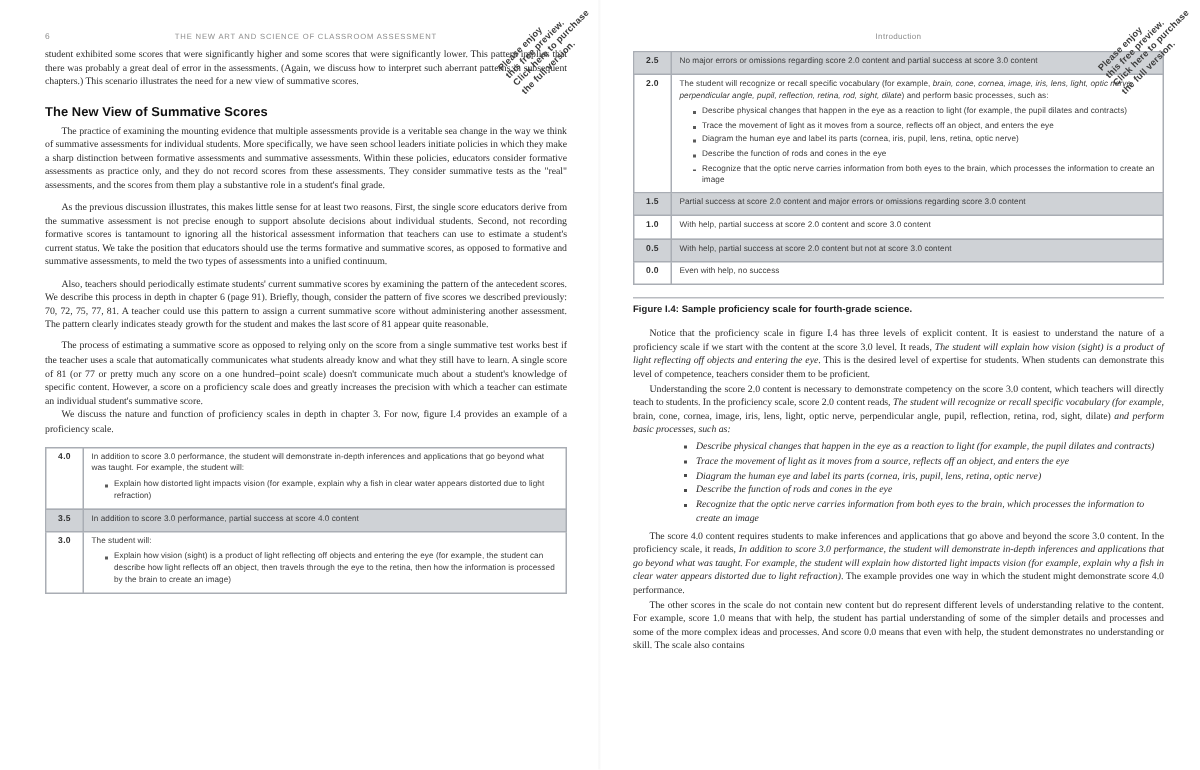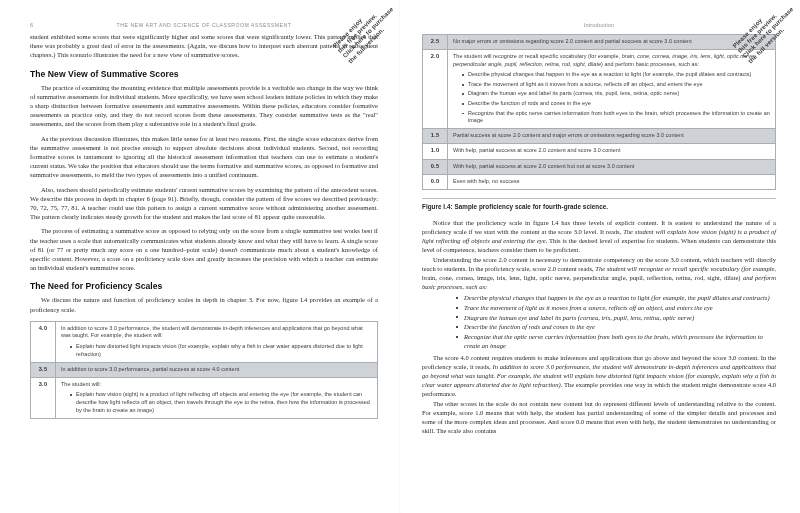--- a/index.html
+++ b/index.html
@@ -193,21 +193,20 @@
     <h2 class="head">The New View of Summative Scores</h2>
 
     <p class="body indent">The practice of examining the mounting evidence that multiple assessments provide is a veritable sea change in the way we think of summative assessments for individual students. More specifically, we have seen school leaders initiate policies in which they make a sharp distinction between formative assessments and summative assessments. Within these policies, educators consider formative assessments as practice only, and they do not record scores from these assessments. They consider summative tests as the "real" assessments, and the scores from them play a substantive role in a student's final grade.</p>
     <div class="gap-sm"></div>
     <p class="body indent">As the previous discussion illustrates, this makes little sense for at least two reasons. First, the single score educators derive from the summative assessment is not precise enough to support absolute decisions about individual students. Second, not recording formative scores is tantamount to ignoring all the historical assessment information that teachers can use to estimate a student's current status. We take the position that educators should use the terms formative and summative scores, as opposed to formative and summative assessments, to meld the two types of assessments into a unified continuum.</p>
     <div class="gap-sm"></div>
     <p class="body indent">Also, teachers should periodically estimate students' current summative scores by examining the pattern of the antecedent scores. We describe this process in depth in chapter 6 (page 91). Briefly, though, consider the pattern of five scores we described previously: 70, 72, 75, 77, 81. A teacher could use this pattern to assign a current summative score without administering another assessment. The pattern clearly indicates steady growth for the student and makes the last score of 81 appear quite reasonable.</p>
     <div class="gap-sm"></div>
     <p class="body indent">The process of estimating a summative score as opposed to relying only on the score from a single summative test works best if the teacher uses a scale that automatically communicates what students already know and what they still have to learn. A single score of 81 (or 77 or pretty much any score on a one hundred–point scale) doesn't communicate much about a student's knowledge of specific content. However, a score on a proficiency scale does and greatly increases the precision with which a teacher can estimate an individual student's summative score.</p>
 
-    <h2 class="head">The Need for Proficiency Scales</h2>
 
     <p class="body indent">We discuss the nature and function of proficiency scales in depth in chapter 3. For now, figure I.4 provides an example of a proficiency scale.</p>
 
     <table class="scale-table">
       <tbody>
         <tr class="plain">
           <td class="score">4.0</td>
           <td class="desc">
             <span>In addition to score 3.0 performance, the student will demonstrate in-depth inferences and applications that go beyond what was taught. For example, the student will:</span>
             <ul class="bullets">

